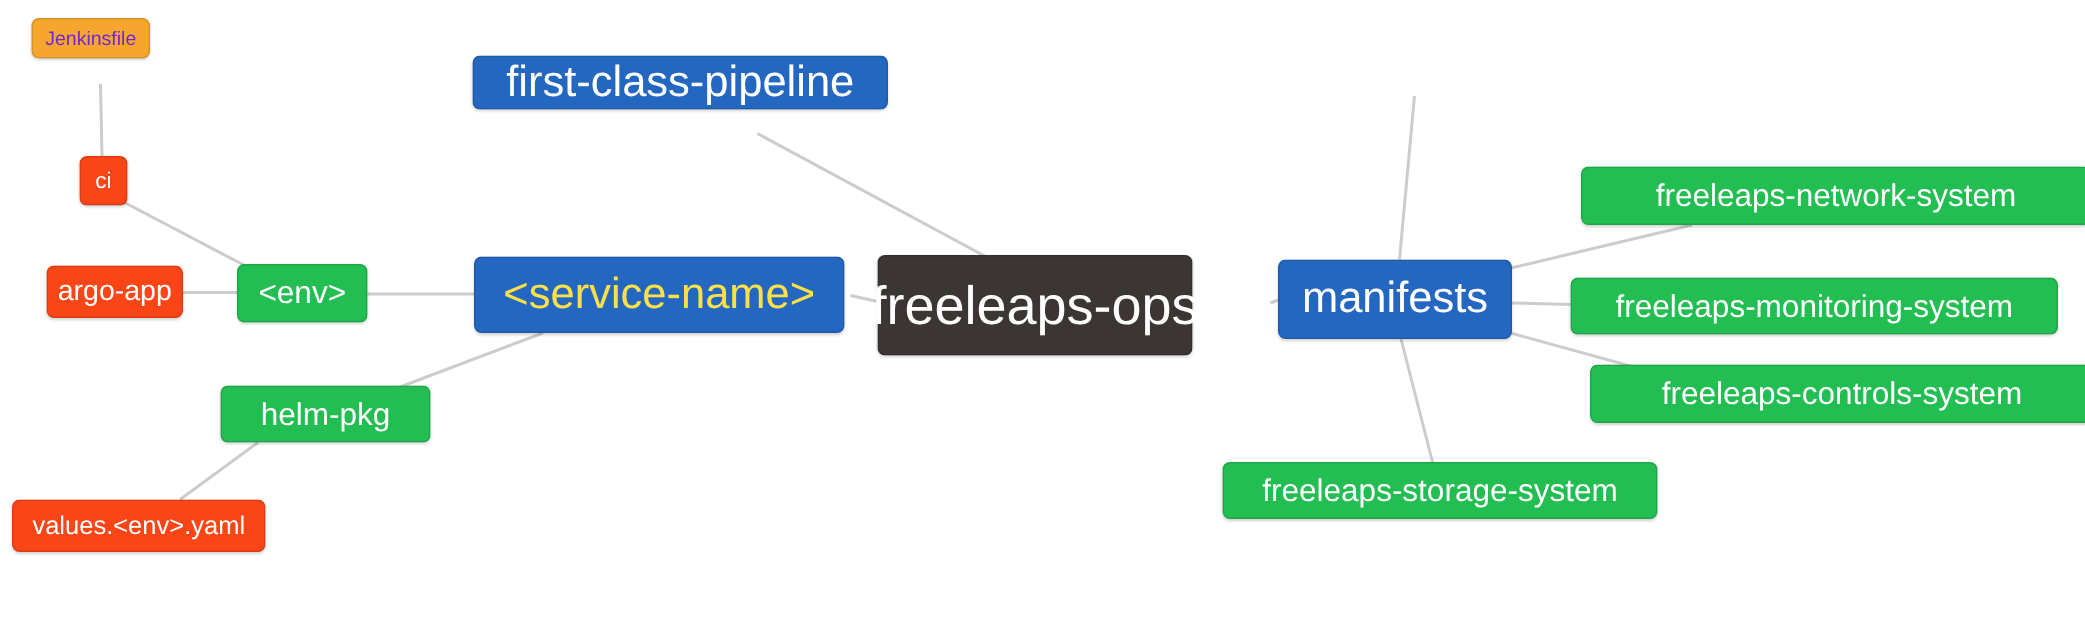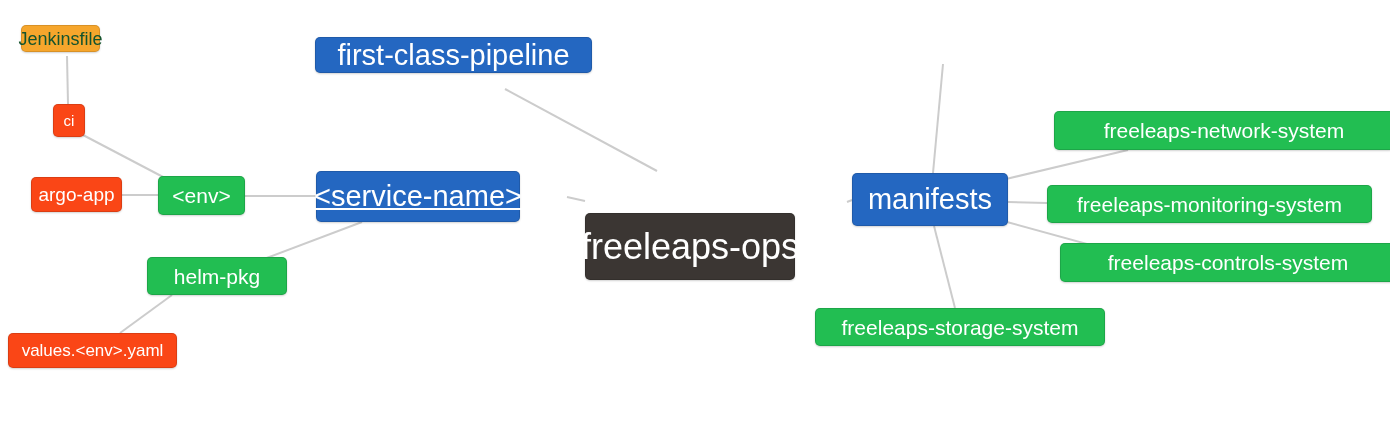--- a/index.html
+++ b/index.html
@@ -50,27 +50,27 @@
       <line x1="567" y1="197" x2="585" y2="201" stroke="#CCCCCC" stroke-width="2"></line>
       <line x1="505" y1="89" x2="657" y2="171" stroke="#CCCCCC" stroke-width="2"></line>
       <line x1="847" y1="202" x2="852" y2="200" stroke="#CCCCCC" stroke-width="2"></line>
       <line x1="933" y1="173" x2="943" y2="64" stroke="#CCCCCC" stroke-width="2"></line>
       <line x1="1006" y1="179" x2="1128" y2="150" stroke="#CCCCCC" stroke-width="2"></line>
       <line x1="1008" y1="202" x2="1047" y2="203" stroke="#CCCCCC" stroke-width="2"></line>
       <line x1="1007" y1="222" x2="1138" y2="258" stroke="#CCCCCC" stroke-width="2"></line>
       <line x1="934" y1="226" x2="955" y2="308" stroke="#CCCCCC" stroke-width="2"></line>
     </svg>
 
-<div class="node" style="left: 21px; top: 25px; width: 79px; height: 27px; font-size: 18px; background: rgb(246, 166, 44); color: #14532d;">Jenkinsfile</div>
+<div class="node" style="left: 21px; top: 12px; width: 79px; height: 27px; font-size: 13px; background: rgb(246, 166, 44); color: #6d28d9;">Jenkinsfile</div>
     <div class="node" style="left: 53px; top: 104px; width: 32px; height: 33px; font-size: 15px; background: rgb(250, 70, 22); color: rgb(255, 255, 255);">ci</div>
     <div class="node" style="left: 31px; top: 177px; width: 91px; height: 35px; font-size: 19px; background: rgb(250, 70, 22); color: rgb(255, 255, 255);">argo-app</div>
     <div class="node" style="left: 158px; top: 176px; width: 87px; height: 39px; font-size: 21px; background: rgb(34, 190, 82); color: rgb(255, 255, 255);">&lt;env&gt;</div>
-    <div class="node" style="left: 316px; top: 171px; width: 204px; height: 51px; font-size: 29px; background: rgb(36, 103, 193); color: #ffffff; text-decoration: underline;">&lt;service-name&gt;</div>
+    <div class="node" style="left: 316px; top: 171px; width: 247px; height: 51px; font-size: 29px; background: rgb(36, 103, 193); color: #fde047;">&lt;service-name&gt;</div>
     <div class="node" style="left: 315px; top: 37px; width: 277px; height: 36px; font-size: 29px; background: rgb(36, 103, 193); color: rgb(255, 255, 255);">first-class-pipeline</div>
-    <div class="node" style="left: 585px; top: 170px; width: 210px; height: 67px; font-size: 36px; background: rgb(59, 54, 51); color: rgb(255, 255, 255); margin-top: 43px;">freeleaps-ops</div>
+    <div class="node" style="left: 585px; top: 170px; width: 210px; height: 67px; font-size: 36px; background: rgb(59, 54, 51); color: rgb(255, 255, 255);">freeleaps-ops</div>
     <div class="node" style="left: 852px; top: 173px; width: 156px; height: 53px; font-size: 29px; background: rgb(36, 103, 193); color: rgb(255, 255, 255);">manifests</div>
     <div class="node" style="left: 1054px; top: 111px; width: 340px; height: 39px; font-size: 21px; background: rgb(34, 190, 82); color: rgb(255, 255, 255);">freeleaps-network-system</div>
     <div class="node" style="left: 1047px; top: 185px; width: 325px; height: 38px; font-size: 21px; background: rgb(34, 190, 82); color: rgb(255, 255, 255);">freeleaps-monitoring-system</div>
     <div class="node" style="left: 1060px; top: 243px; width: 336px; height: 39px; font-size: 21px; background: rgb(34, 190, 82); color: rgb(255, 255, 255);">freeleaps-controls-system</div>
     <div class="node" style="left: 815px; top: 308px; width: 290px; height: 38px; font-size: 21px; background: rgb(34, 190, 82); color: rgb(255, 255, 255);">freeleaps-storage-system</div>
     <div class="node" style="left: 147px; top: 257px; width: 140px; height: 38px; font-size: 21px; background: rgb(34, 190, 82); color: rgb(255, 255, 255);">helm-pkg</div>
     <div class="node" style="left: 8px; top: 333px; width: 169px; height: 35px; font-size: 17px; background: rgb(250, 70, 22); color: rgb(255, 255, 255);">values.&lt;env&gt;.yaml</div>
   </div>
 
 </body></html>

